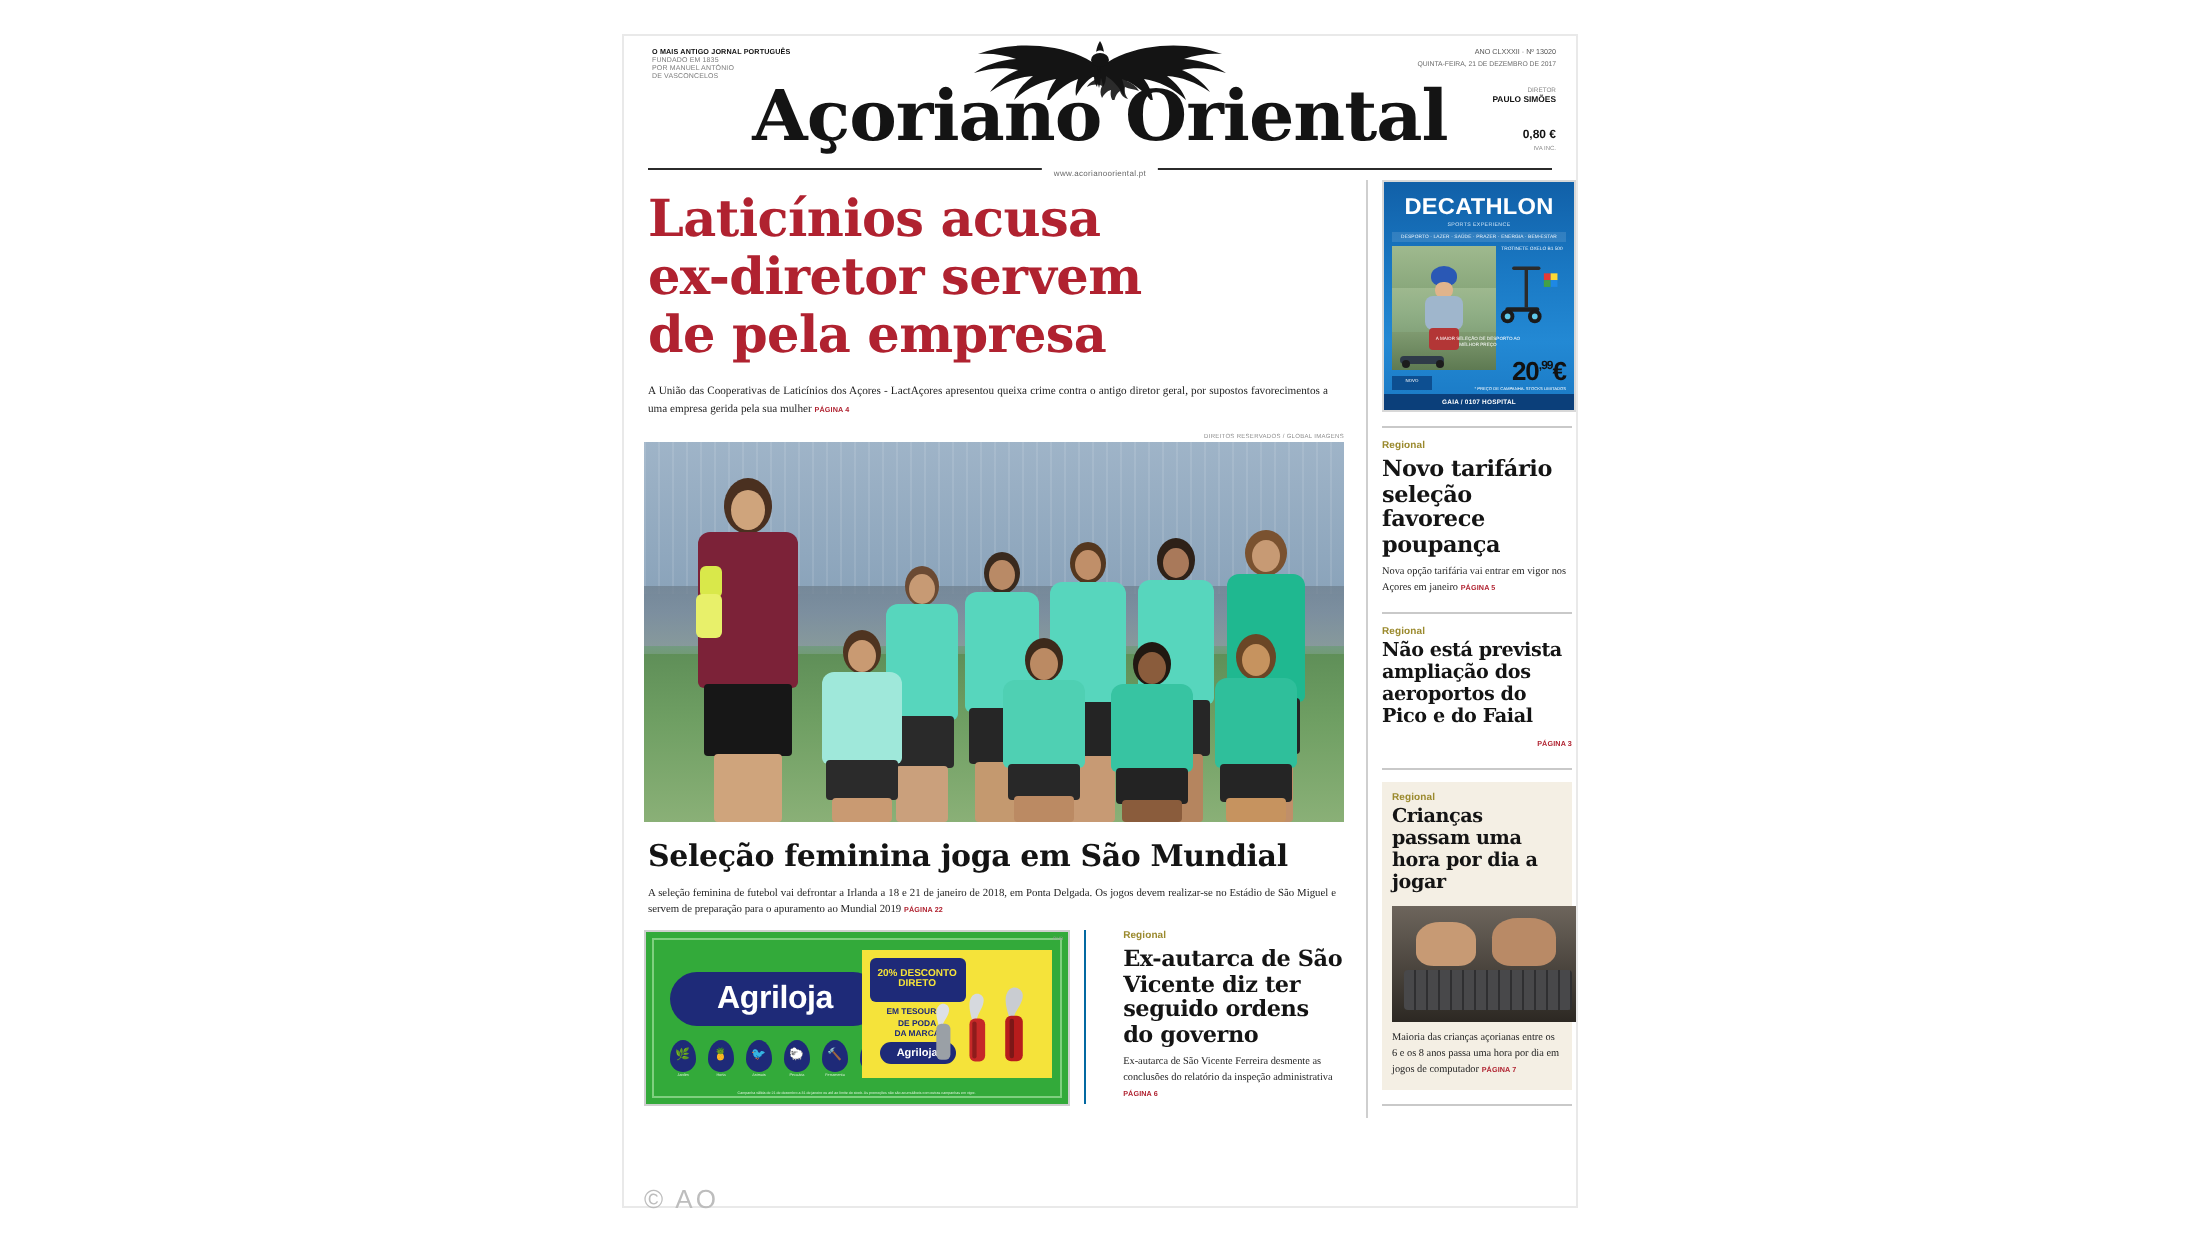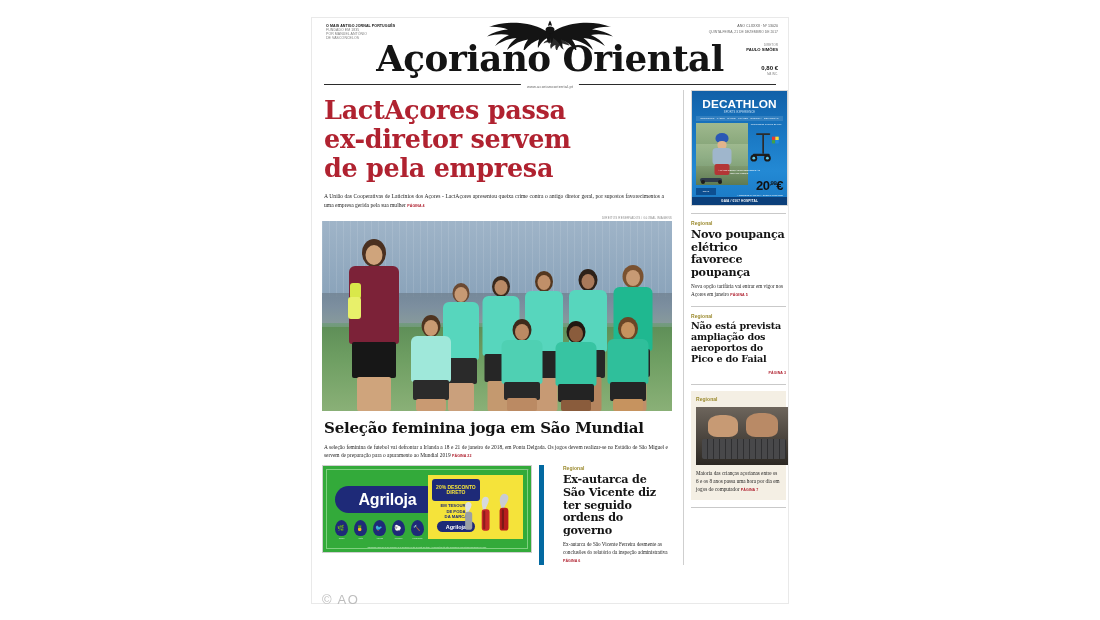--- a/index.html
+++ b/index.html
@@ -250,21 +250,21 @@
   .ag-fine{
     position:absolute;left:10px;right:10px;bottom:4px;
     font-family:"Liberation Sans",sans-serif;font-size:1.8px;color:#d9f2d9;line-height:1.3;text-align:center;
   }
   .ad-corner{
     position:absolute;right:2px;top:2px;
     font-family:"Liberation Sans",sans-serif;font-size:2.4px;color:#9a9a9a;
   }
 
   .bottom-row{display:flex;gap:7px;align-items:flex-start;}
-  .bottom-story{width:118px;padding-left:19px;border-left:5px solid #0369a1;margin-top:6px;}
+  .bottom-story{width:118px;padding-left:19px;border-left:1px solid #0369a1;margin-top:6px;}
 
   .watermark{
     position:absolute;left:322px;top:592px;
     font-family:"Liberation Sans",sans-serif;font-size:13px;color:#bdbdbd;letter-spacing:.12em;
   }
 </style>
 </head>
 <body>
 
 <div class="stage">
@@ -306,21 +306,21 @@
 
       <div class="mh-rule"></div>
       <div class="mh-url">www.acorianooriental.pt</div>
     </div>
 
     <div class="body-grid">
 
       <div class="col-main">
 
         <div class="lead-headline">
-          <div>LactAçores passa</div>
+          <div>Laticínios acusa</div>
           <div>ex-diretor servem</div>
           <div>de pela empresa</div>
         </div>
 
         <div class="lead-sub">
           <span>A União das Cooperativas de Laticínios dos Açores - LactAçores apresentou queixa crime contra o antigo diretor geral, por supostos favorecimentos a uma empresa gerida pela sua mulher</span>
           <span class="pgref">PÁGINA 4</span>
         </div>
 
         <div class="credit-line">DIREITOS RESERVADOS / GLOBAL IMAGENS</div>
@@ -543,39 +543,40 @@
           </div>
 
           <div class="dk-foot">
             <span>GAIA / 0107 HOSPITAL</span>
           </div>
         </div>
 
         <div class="side-rule"></div>
         <div class="side-block">
           <div class="kicker">Regional</div>
-          <div class="side-head">Novo poupança elétrico favorece poupança</div>
+          <div class="side-head">Novo tarifário seleção favorece poupança</div>
           <div class="side-body">
             <span>Nova opção tarifária vai entrar em vigor nos Açores em janeiro</span>
             <span class="pgref">PÁGINA 5</span>
           </div>
         </div>
 
         <div class="side-rule"></div>
         <div class="side-block">
           <div class="kicker">Regional</div>
           <div class="side-head sm">Não está prevista ampliação dos aeroportos do Pico e do Faial</div>
           <div class="side-body pgref-right">
             <span class="pgref">PÁGINA 3</span>
           </div>
         </div>
 
         <div class="side-rule"></div>
         <div class="cream">
           <div class="kicker">Regional</div>
+          <div class="side-head sm">Crianças passam uma hora por dia a jogar</div>
 
           <div class="kids-photo">
             <div class="kp-kb"></div>
             <div class="kp-hand" style="left:12px;top:8px;width:30px;height:22px;background:#c79a74;"></div>
             <div class="kp-hand" style="left:50px;top:6px;width:32px;height:24px;background:#b98a66;"></div>
           </div>
 
           <div class="side-body">
             <span>Maioria das crianças açorianas entre os 6 e os 8 anos passa uma hora por dia em jogos de computador</span>
             <span class="pgref">PÁGINA 7</span>

